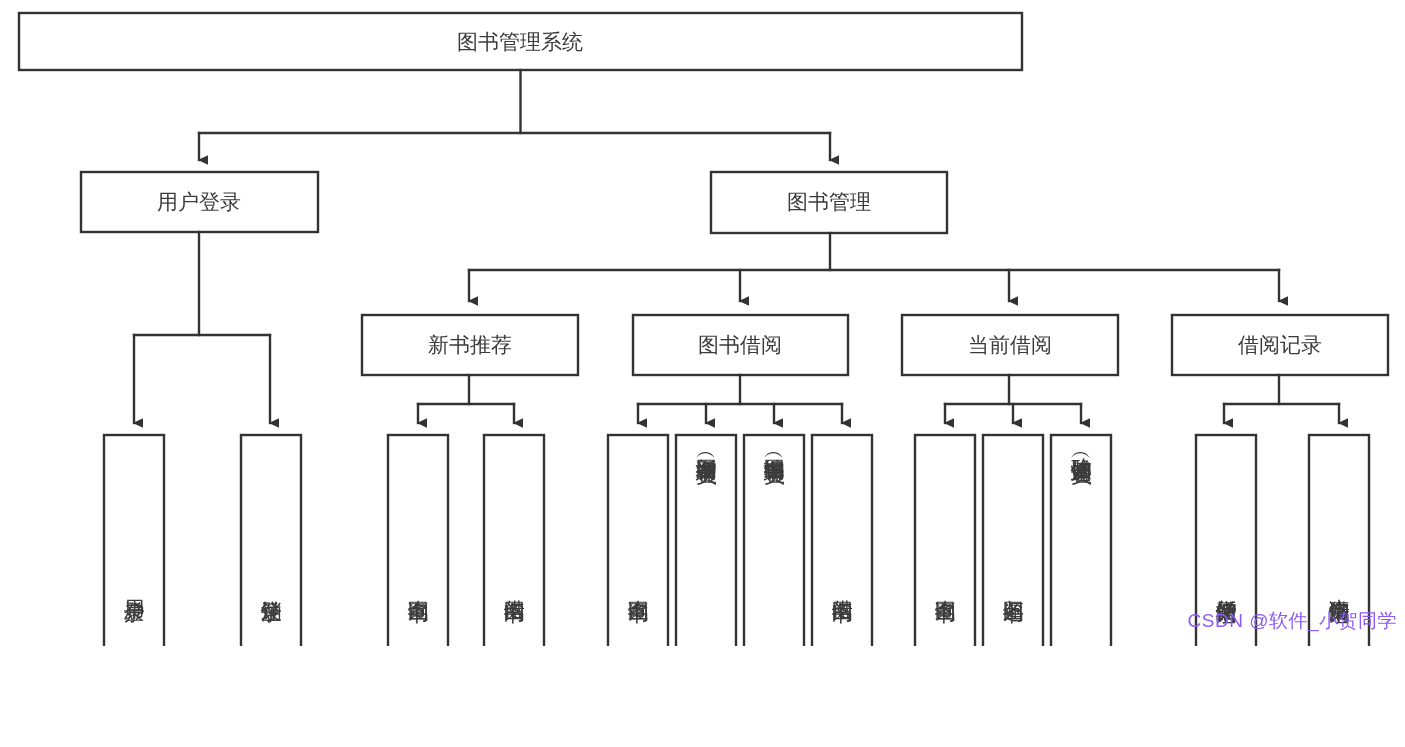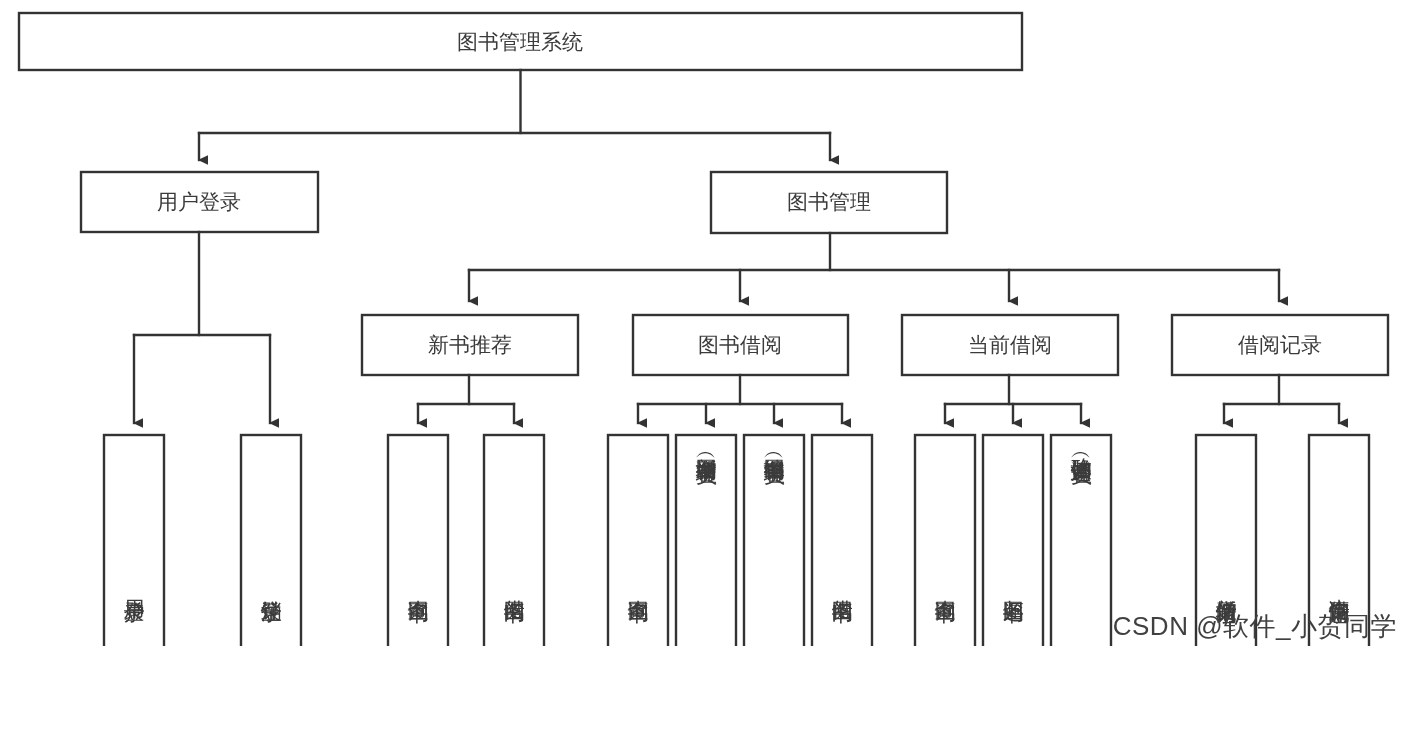--- a/index.html
+++ b/index.html
@@ -66,24 +66,24 @@
   }
   .v-label-wrap {
     position: absolute;
     display: flex;
     align-items: center;
     justify-content: center;
   }
   #watermark {
     position: absolute;
     right: 8px;
-    bottom: 2px;
-    font-family: "Liberation Sans", "DejaVu Sans", sans-serif;
-    font-size: 26px;
-    color: #404040;
+    bottom: 12px;
+    font-family: "Liberation Sans", "DejaVu Sans", sans-serif;
+    font-size: 19px;
+    color: #8b5cf6;
     white-space: nowrap;
     letter-spacing: 0.5px;
   }
 </style>
 </head>
 <body>
 
 <div id="diagram-root">
 
   <svg id="tree-svg" viewBox="0 0 1405 747">

